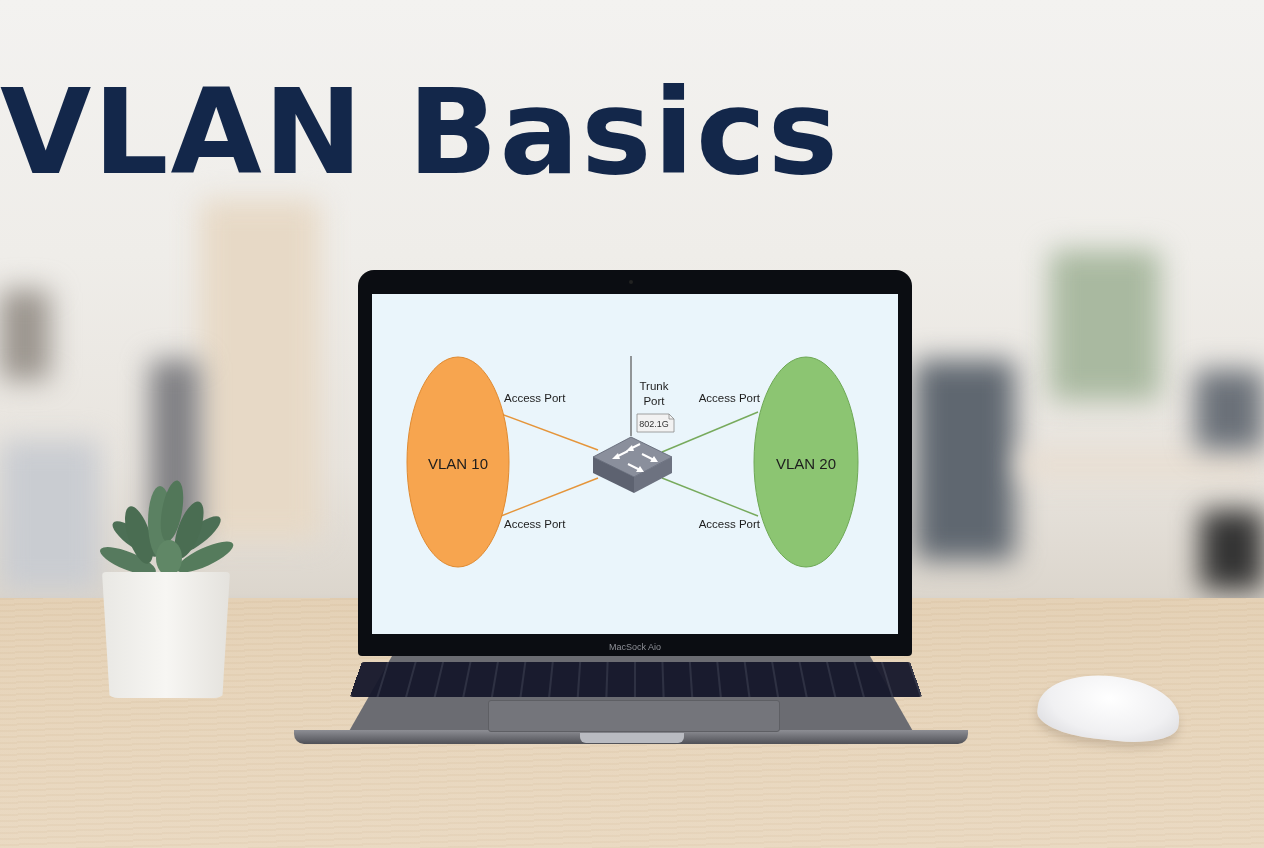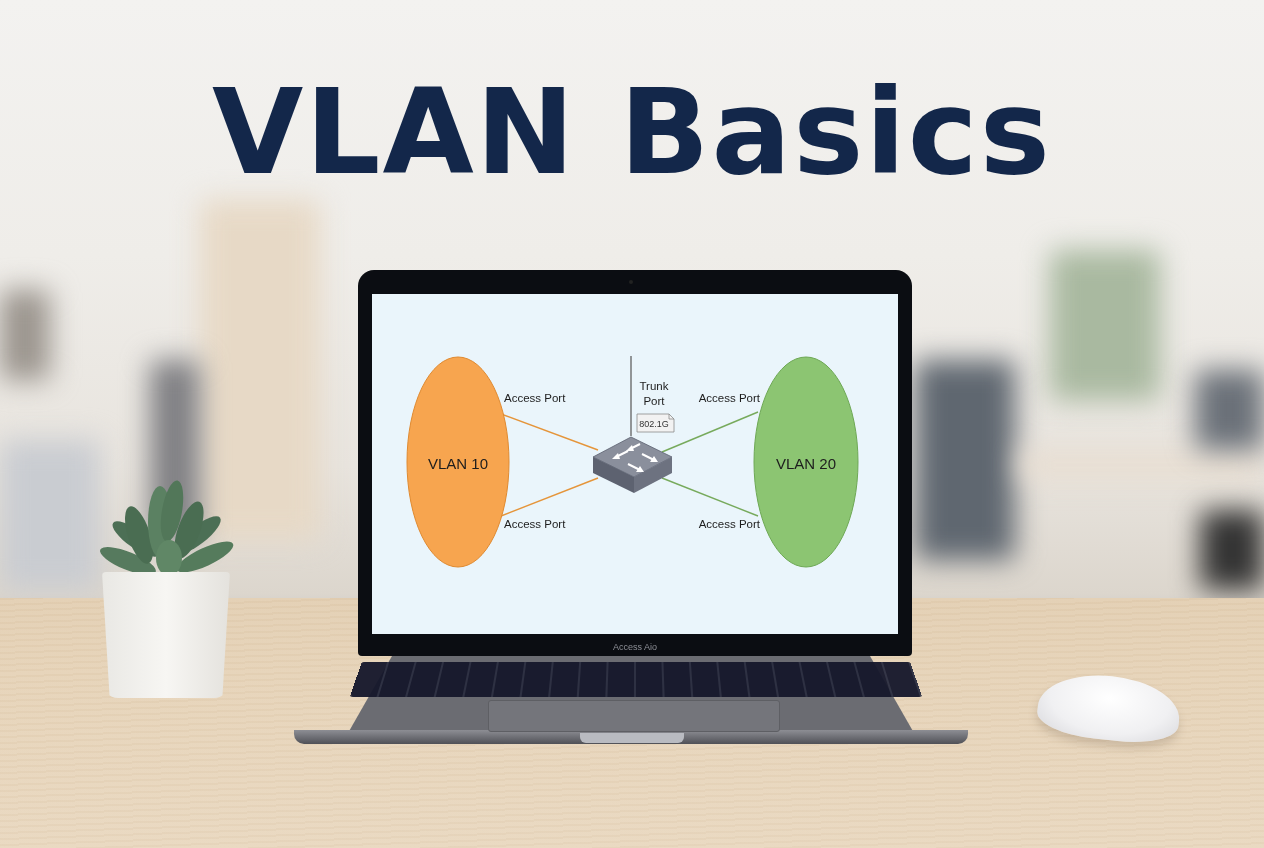--- a/index.html
+++ b/index.html
@@ -5,21 +5,21 @@
   html, body { margin:0; padding:0; }
   body { width:1264px; height:848px; overflow:hidden; position:relative; font-family:"Liberation Sans", sans-serif; }
   .scene { position:absolute; inset:0; overflow:hidden;
     background: linear-gradient(180deg, #f3f2f0 0%, #efede9 30%, #e8e4de 55%, #dcd6cd 70%, #d9d4cc 70.5%); }
   
   .blur { position:absolute; filter:blur(14px); border-radius:6px; }
   .desk { position:absolute; left:0; right:0; top:598px; bottom:0;
     background: linear-gradient(180deg, #e3cfb3 0%, #e6d3b8 30%, #e9d8c0 100%); }
   .desk::after { content:""; position:absolute; inset:0;
     background: repeating-linear-gradient(178deg, rgba(180,150,110,0.06) 0 2px, rgba(255,255,255,0.04) 2px 6px); }
-  .title { position:absolute; left:0; width:1052px; top:62px; text-align:right;
+  .title { position:absolute; left:0; width:1052px; top:62px; text-align:left;
     font-family:"DejaVu Sans", sans-serif; font-weight:bold; font-size:118px; letter-spacing:2px;
     color:#13274a; line-height:140px; }
   
   .lid { position:absolute; left:358px; top:270px; width:554px; height:386px; background:#0b0d12;
     border-radius:16px 16px 4px 4px; }
   .camera { position:absolute; left:629px; top:280px; width:4px; height:4px; border-radius:50%; background:#222; }
   .screen { position:absolute; left:372px; top:294px; width:526px; height:340px; background:#eaf5fb; overflow:hidden; }
   .brand { position:absolute; left:560px; top:642px; width:150px; text-align:center; color:#8d8f96; font-size:9px; }
   .base { position:absolute; left:294px; top:656px; width:674px; height:90px; }
   .base-top { position:absolute; left:50px; right:50px; top:0; height:0;
@@ -77,21 +77,21 @@
   <div>
     <div class="base">
       <div class="base-top"></div>
       <div class="base-front"></div>
     </div>
     <div class="keyboard"></div>
     <div class="trackpad"></div>
     <div class="notch"></div>
     <div class="lid"></div>
     <div class="camera"></div>
-    <div class="brand">Access Aio</div>
+    <div class="brand">MacSock Aio</div>
 
     <div class="screen">
       <svg width="526" height="340" viewBox="0 0 526 340">
 
         <line x1="129" y1="120" x2="226" y2="156" stroke="#e5953a" stroke-width="1.4"></line>
         <line x1="129" y1="222" x2="226" y2="184" stroke="#e5953a" stroke-width="1.4"></line>
 
         <line x1="386" y1="118" x2="290" y2="158" stroke="#77aa5c" stroke-width="1.4"></line>
         <line x1="386" y1="222" x2="290" y2="184" stroke="#77aa5c" stroke-width="1.4"></line>
 

